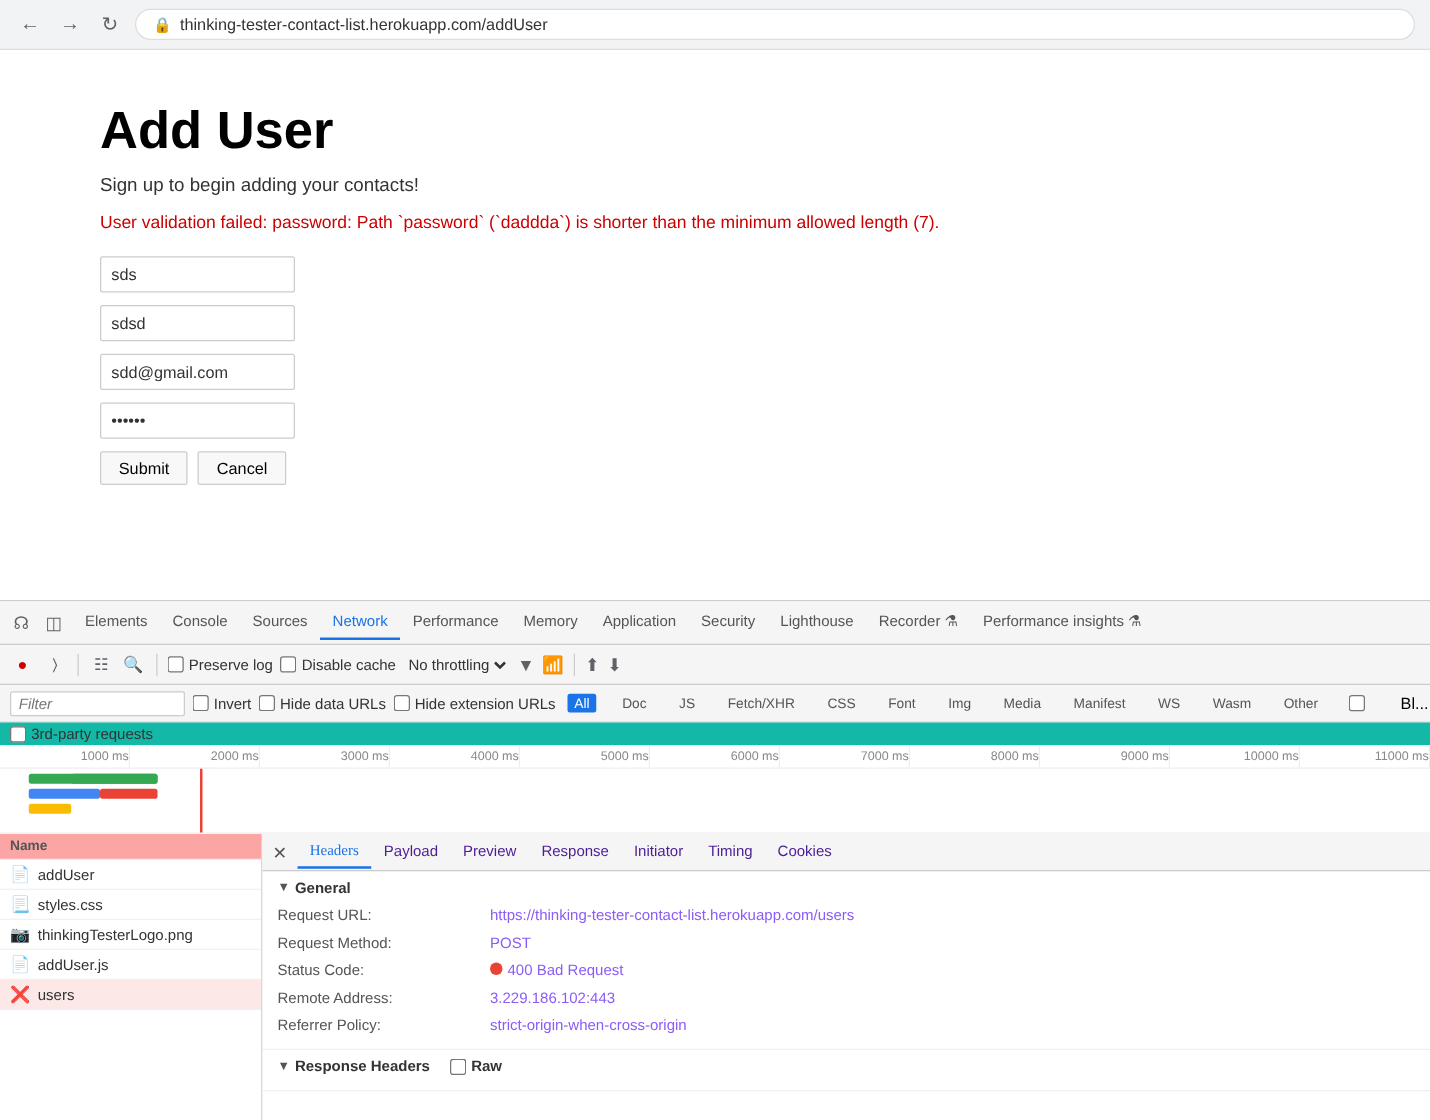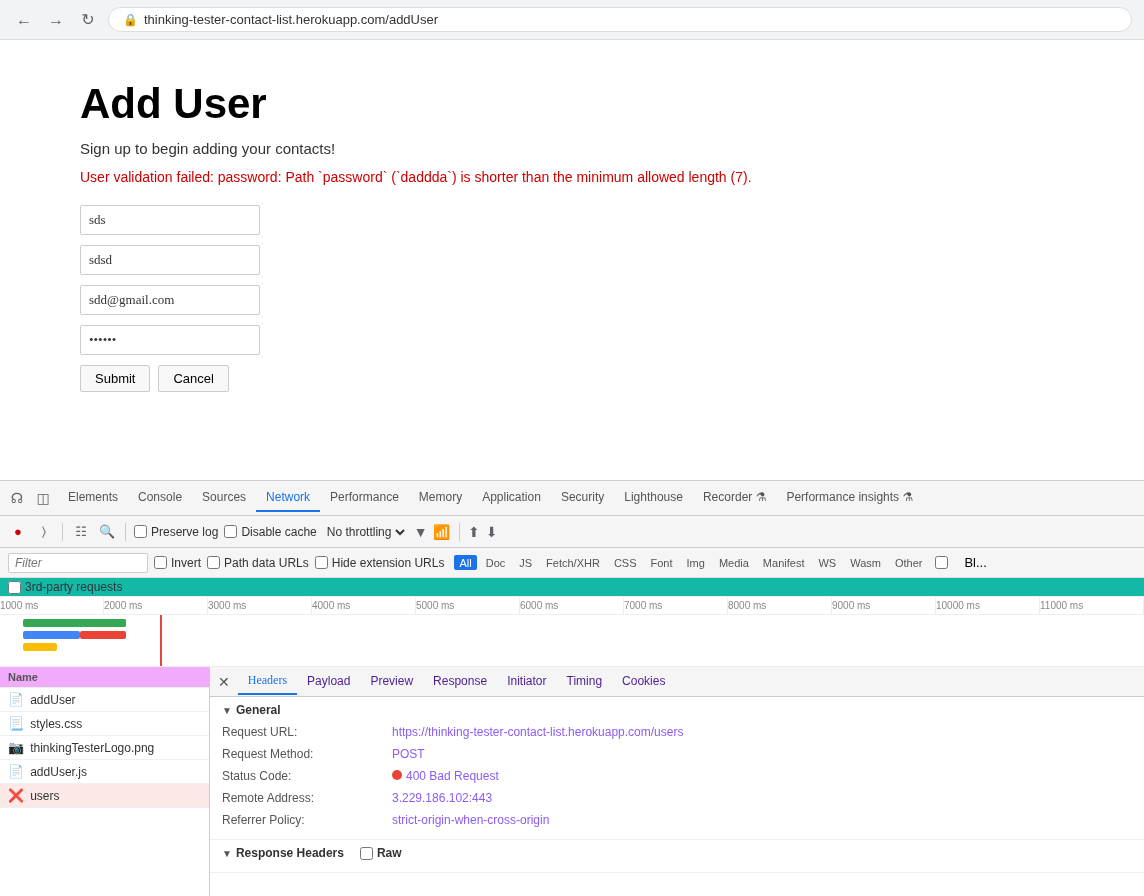--- a/index.html
+++ b/index.html
@@ -55,28 +55,27 @@
       color: #333;
       margin-bottom: 12px;
     }
     .error-message {
       color: #cc0000;
       font-size: 14px;
       margin-bottom: 20px;
     }
     .form-input {
       display: block;
-      width: 180px;
+      width: 156px;
       padding: 6px 8px;
       border: 1px solid #ccc;
       border-radius: 2px;
       font-size: 13px;
       margin-bottom: 10px;
       color: #333;
-      font-family: Liberation Serif, serif;
     }
     .form-buttons {
       display: flex;
       gap: 8px;
       margin-top: 6px;
     }
     .btn-submit, .btn-cancel {
       padding: 5px 14px;
       font-size: 13px;
       border: 1px solid #ccc;
@@ -183,21 +182,21 @@
     .filter-input {
       width: 140px;
       padding: 2px 6px;
       border: 1px solid #ccc;
       border-radius: 2px;
       font-size: 12px;
       font-style: italic;
     }
     .filter-type-btns {
       display: flex;
-      gap: 4px;
+      gap: 16px;
       margin-left: 4px;
     }
     .filter-type-btn {
       font-size: 11px;
       padding: 1px 5px;
       border: none;
       background: none;
       cursor: pointer;
       color: #555;
       border-radius: 2px;
@@ -224,21 +223,21 @@
     }
     .timeline-ruler {
       display: flex;
       height: 18px;
       border-bottom: 1px solid #eee;
       font-size: 10px;
       color: #888;
     }
     .timeline-mark {
       flex: 1;
-      text-align: left;
+      text-align: right;
       border-right: 1px solid #eee;
       line-height: 18px;
     }
     .timeline-bars {
       height: 52px;
       position: relative;
     }
     .tbar {
       position: absolute;
       height: 8px;
@@ -269,21 +268,21 @@
       border-right: 1px solid #ccc;
       overflow-y: auto;
       background: #fff;
     }
     .file-list-header {
       padding: 4px 8px;
       font-size: 11px;
       font-weight: bold;
       color: #555;
       border-bottom: 1px solid #eee;
-      background: #f0abfc;
+      background: #fca5a5;
     }
     .file-item {
       display: flex;
       align-items: center;
       padding: 4px 8px;
       font-size: 12px;
       cursor: pointer;
       gap: 6px;
       border-bottom: 1px solid #f0f0f0;
       color: #333;
@@ -451,21 +450,21 @@
   </div>
 
   <div class="filter-bar">
     <input class="filter-input" type="text" placeholder="Filter" style="">
     <label class="checkbox-label">
       <input type="checkbox" style="">
       <span>Invert</span>
     </label>
     <label class="checkbox-label">
       <input type="checkbox" style="">
-      <span>Path data URLs</span>
+      <span>Hide data URLs</span>
     </label>
     <label class="checkbox-label">
       <input type="checkbox" style="">
       <span>Hide extension URLs</span>
     </label>
     <div class="filter-type-btns">
       <button class="filter-type-btn active">All</button>
       <button class="filter-type-btn">Doc</button>
       <button class="filter-type-btn">JS</button>
       <button class="filter-type-btn">Fetch/XHR</button>

